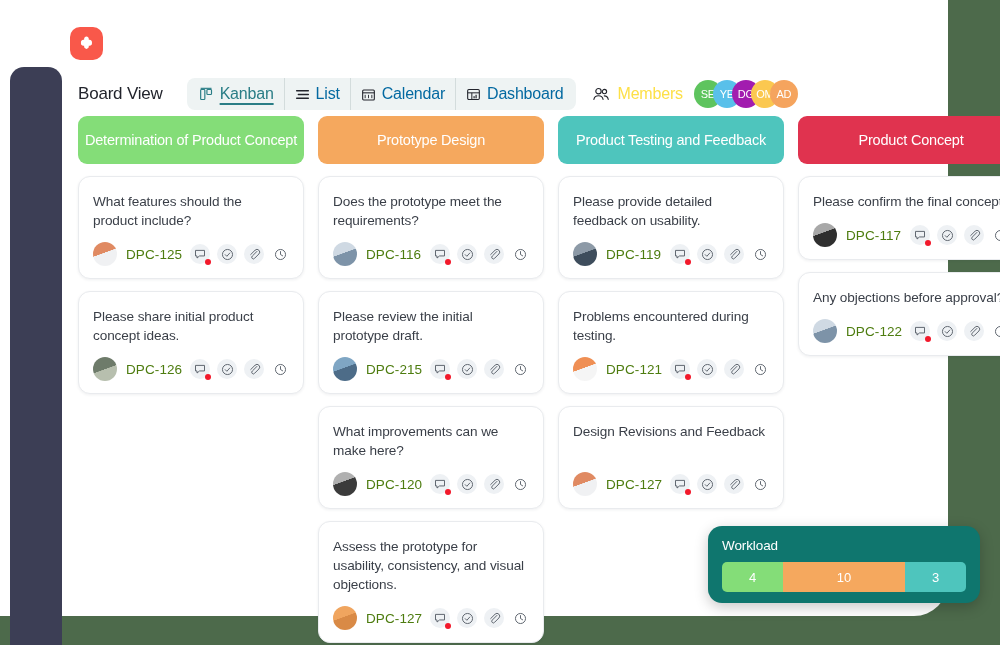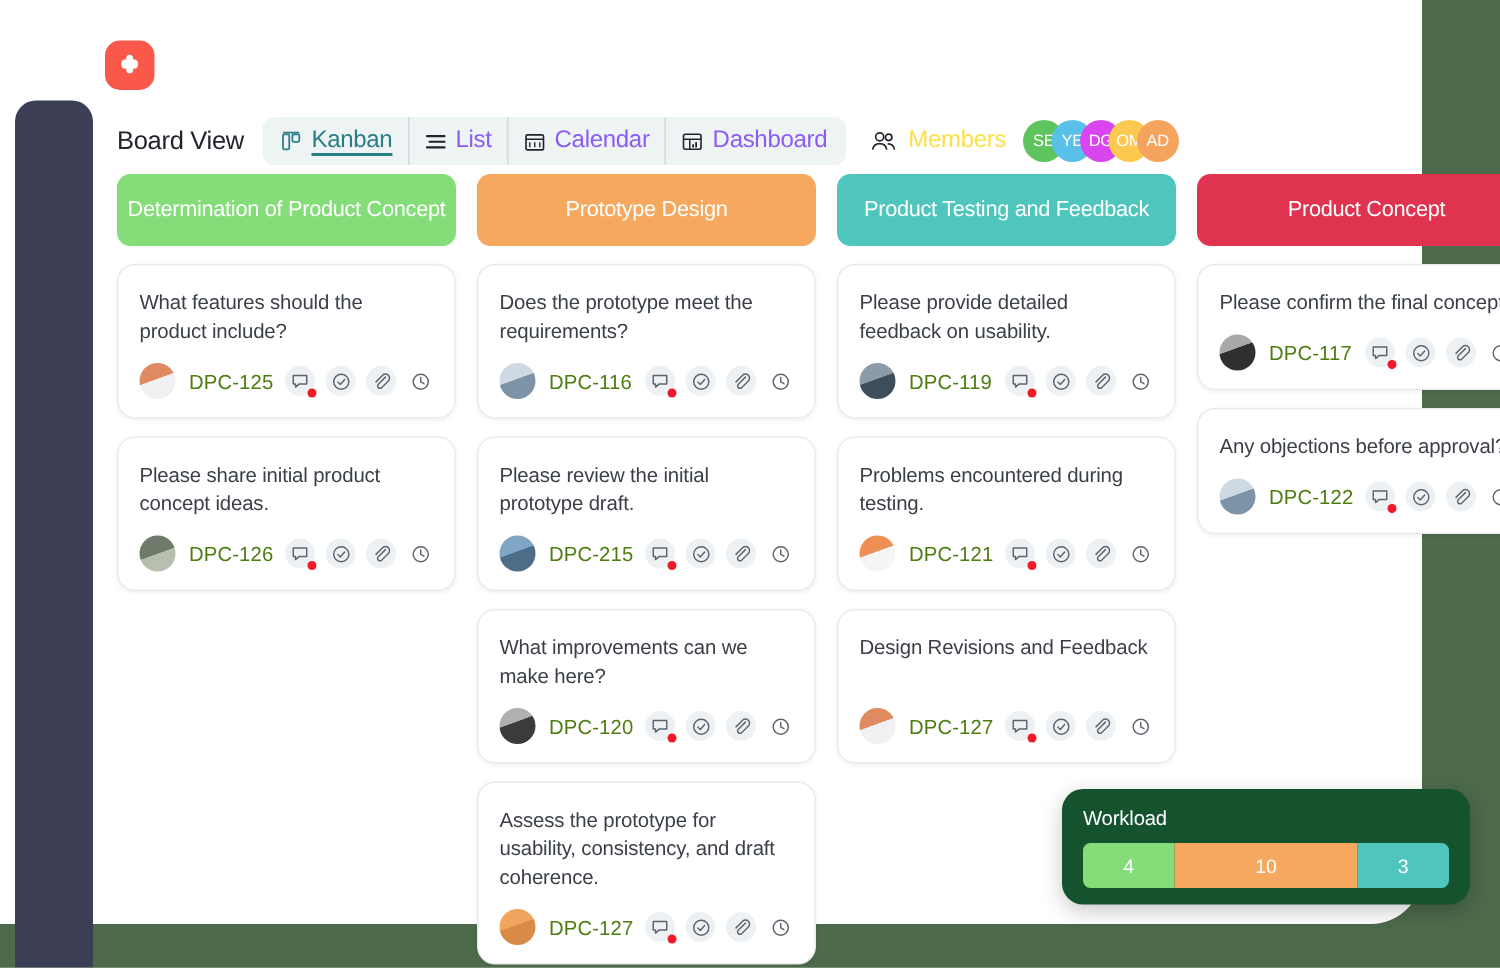--- a/index.html
+++ b/index.html
@@ -51,25 +51,26 @@
     font-size: 17px; color: #22242c; font-weight: 400;
     letter-spacing: -0.2px;
     margin-right: 12px; white-space: nowrap;
   }
   .tabs {
     display: flex; 
     background: #eef3f3;
     border-radius: 8px;
     height: 32px;
     padding: 0 2px;
+    margin-left: 12px;
   }
   .tab {
     display: flex; align-items: center; gap: 6px;
     padding: 0 10px; height: 32px;
-    font-size: 16px; color: #8b5cf6;
+    font-size: 16px; color: #0369a1;
     white-space: nowrap; cursor: pointer;
     letter-spacing: -0.2px;
   }
   .tab + .tab { border-left: 1px solid #d3dcdc; }
   .tab.active { color: #2a7d86; }
   .tab.active .tab-label {
     text-decoration: underline;
     text-underline-offset: 4px;
     text-decoration-thickness: 1.5px;
   }
@@ -137,21 +138,21 @@
     position: absolute; right: -1px; bottom: -1px;
     width: 6px; height: 6px; border-radius: 50%;
     background: #f2192b;
   }
 
   
   .workload {
     position: absolute;
     left: 708px; top: 526px;
     width: 272px; height: 77px;
-    background: #14532d;
+    background: #0f766e;
     border-radius: 14px;
     padding: 12px 14px;
     box-shadow: 0 4px 14px rgba(0,0,0,0.22);
   }
   .workload-title {
     color: #ffffff; font-size: 13.5px;
     margin-bottom: 9px; letter-spacing: -0.1px;
   }
   .workload-bar {
     display: flex; height: 30px;
@@ -237,21 +238,21 @@
           <circle cx="7.5" cy="5.2" r="3.1" fill="none" stroke="#22242c" stroke-width="1.3"></circle>
           <circle cx="14.4" cy="5.6" r="2.5" fill="none" stroke="#22242c" stroke-width="1.3"></circle>
           <path d="M2.2 14.6c0.5-2.7 2.6-4.2 5.3-4.2s4.8 1.5 5.3 4.2" fill="none" stroke="#22242c" stroke-width="1.3" stroke-linecap="round"></path>
           <path d="M14.2 10.6c2.3 0.1 4.1 1.5 4.6 4" fill="none" stroke="#22242c" stroke-width="1.3" stroke-linecap="round"></path>
         </svg>
       </span>
       <span class="members-label">Members</span>
       <div class="avatars">
         <div class="av" style="background:#5ec45e">SE</div>
         <div class="av" style="background:#59c0ea">YE</div>
-        <div class="av" style="background:#d946ef">DG</div>
+        <div class="av" style="background:#a21caf">DG</div>
         <div class="av" style="background:#fbc850">OM</div>
         <div class="av" style="background:#f5a45e">AD</div>
       </div>
     </div>
   </div>
 
   <div class="board">
 
     <div class="column">
       <div class="col-head" style="background:#84dd78">
@@ -437,21 +438,21 @@
                 <svg width="13" height="13" viewBox="0 0 16 16">
                     <circle cx="8" cy="8" r="6.2" fill="none" stroke="#5d646d" stroke-width="1.2"></circle>
                     <path d="M8 4.4V8l2.6 1.6" fill="none" stroke="#5d646d" stroke-width="1.2" stroke-linecap="round"></path>
                   </svg>
               </span>
             </div>
           </div>
         </div>
 
         <div class="card">
-          <div class="card-title">Assess the prototype for usability, consistency, and draft coherence.</div>
+          <div class="card-title">Assess the prototype for usability, consistency, and visual objections.</div>
           <div class="card-foot">
             <div class="card-owner">
               <span class="owner-av" style="background:linear-gradient(160deg,#f0a55f 0%,#f0a55f 45%,#d98a46 46%,#d98a46 100%)"></span>
               <span class="owner-id">DPC-127</span>
             </div>
             <div class="card-icons">
               <span class="ci pill">
                 <svg width="12" height="12" viewBox="0 0 16 16">
                     <path d="M2 3.2h12v7.4H7.4L4 13.4v-2.8H2z" fill="none" stroke="#5d646d" stroke-width="1.3" stroke-linejoin="round"></path>
                   </svg>

